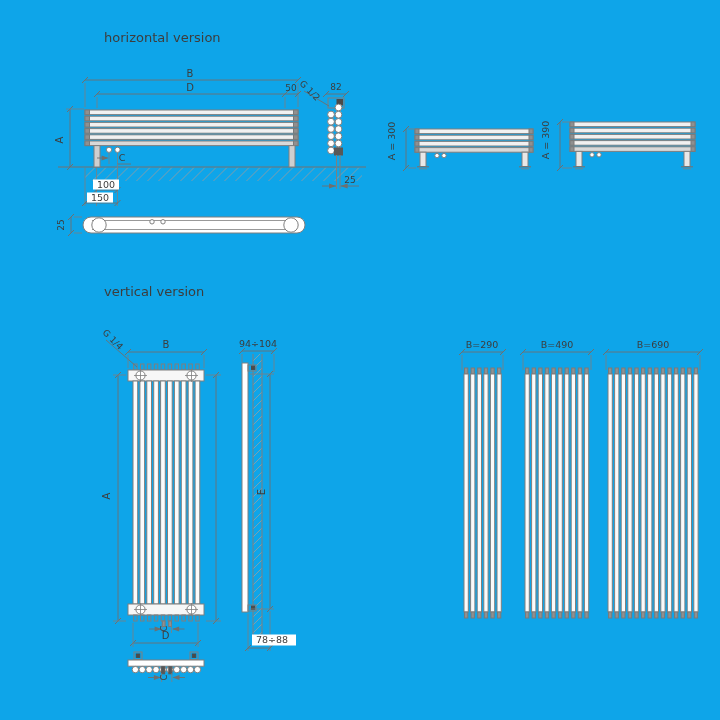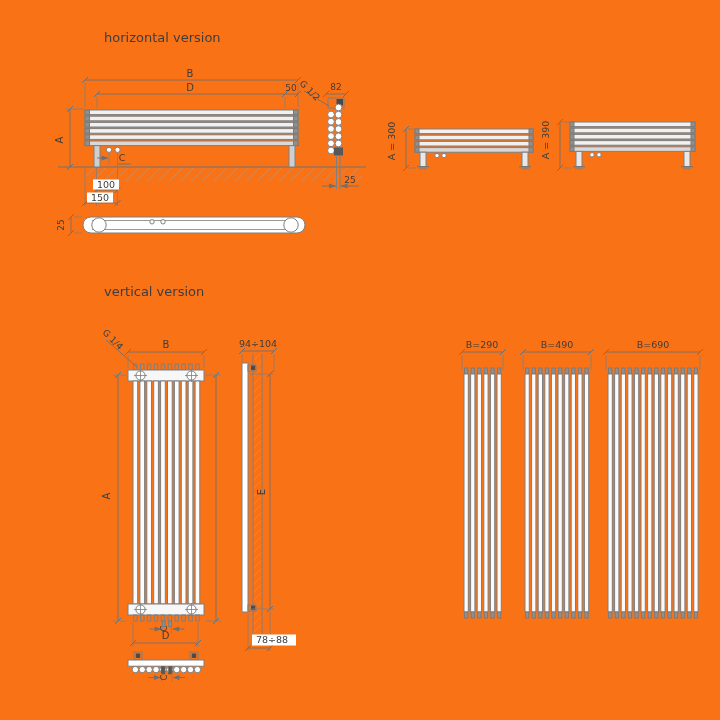--- a/index.html
+++ b/index.html
@@ -1,16 +1,16 @@
 <!DOCTYPE html>
 <html><head>
 <meta charset="utf-8">
 <style>
   html,body{margin:0;padding:0;background:#fff;}
-  .canvas{position:relative;width:720px;height:720px;background:#f97316;overflow:hidden;}
+  .canvas{position:relative;width:720px;height:720px;background:#0ea5e9;overflow:hidden;}
   svg{display:block;}
   text{font-family:"DejaVu Sans","Liberation Sans",sans-serif;fill:#3d3d3d;}
   .title{font-size:13px;}
   .dim{font-size:10px;}
   .dim9{font-size:9px;}
   .dim95{font-size:9.5px;}
   .dim85{font-size:8.5px;}
 </style>
 </head>
 <body>

